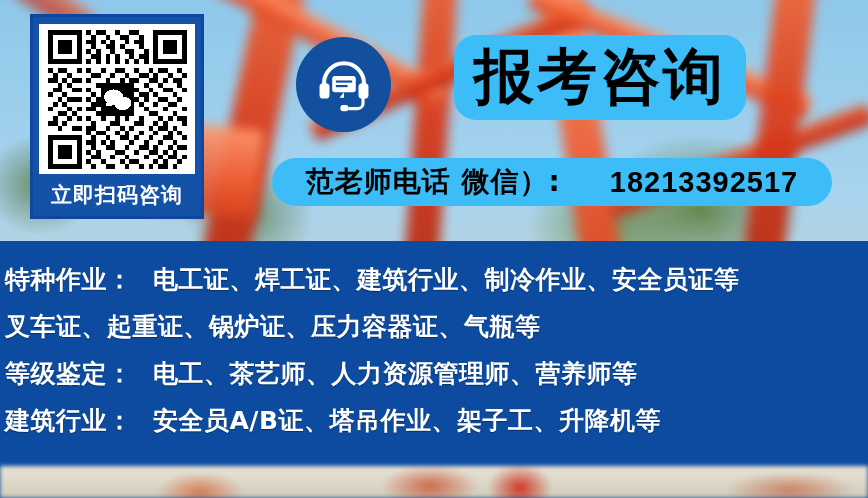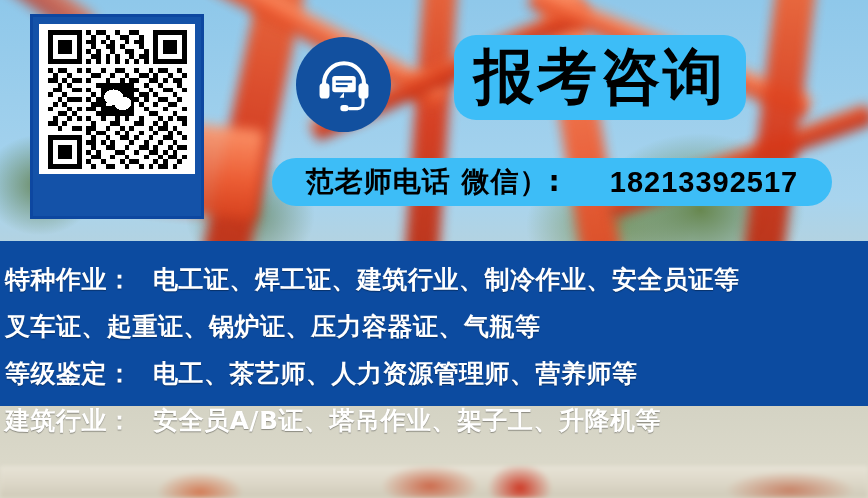--- a/index.html
+++ b/index.html
@@ -134,21 +134,21 @@
     font-family: "Liberation Sans", "DejaVu Sans", sans-serif;
     font-size: 29px;
     letter-spacing: 1px;
     margin-left: 39px;
   }
 
   
   .info-panel {
     position: absolute;
     left: 0; top: 241px;
-    width: 868px; height: 165px;
+    width: 868px; height: 258px;
     background: #0c4ba0;
     padding: 22px 0 0 5px;
     box-sizing: border-box;
   }
   .info-row {
     display: flex;
     align-items: baseline;
     height: 47px;
     color: #ffffff;
     font-family: "DejaVu Sans", "Liberation Sans", sans-serif;
@@ -418,20 +418,21 @@
         </g>
 
         <rect x="11" y="11" width="7" height="7" fill="#000"></rect>
         <g fill="#ffffff">
           <ellipse cx="13.7" cy="14.0" rx="2.0" ry="1.6"></ellipse>
           <ellipse cx="15.6" cy="15.3" rx="1.8" ry="1.4"></ellipse>
           <rect x="12.1" y="15.2" width="1.3" height="0.7"></rect>
         </g>
       </svg>
     </div>
+    <div class="qr-caption">立即扫码咨询</div>
   </div>
 
   <div class="headset-badge">
     <svg viewBox="0 0 64 64">
       <path d="M10 34 V30 a22 22 0 0 1 44 0 v4" fill="none" stroke="#ffffff" stroke-width="4.5" stroke-linecap="round"></path>
       <rect x="5" y="30" width="11" height="17" rx="4" fill="#ffffff"></rect>
       <rect x="48" y="30" width="11" height="17" rx="4" fill="#ffffff"></rect>
       <rect x="19" y="22" width="26" height="18" rx="3" fill="#ffffff"></rect>
       <g fill="#12509f">
         <rect x="23" y="27" width="18" height="2.4"></rect>

